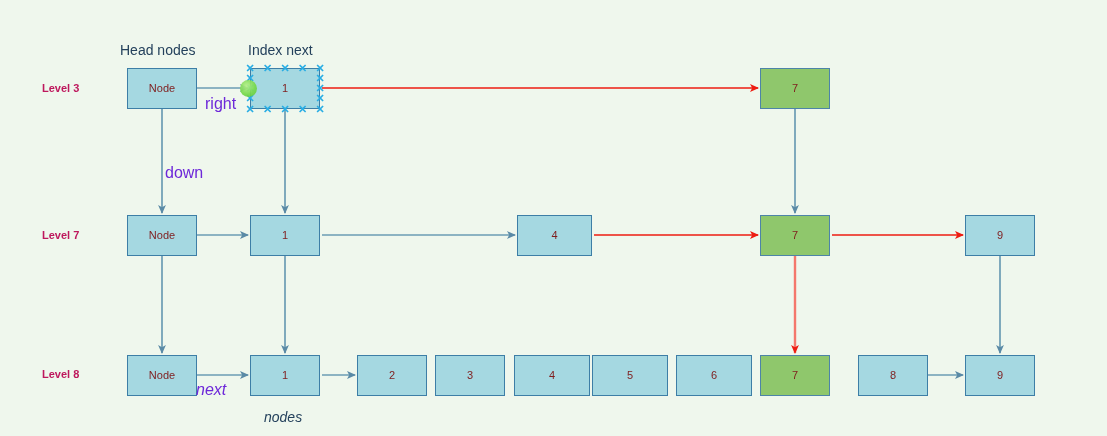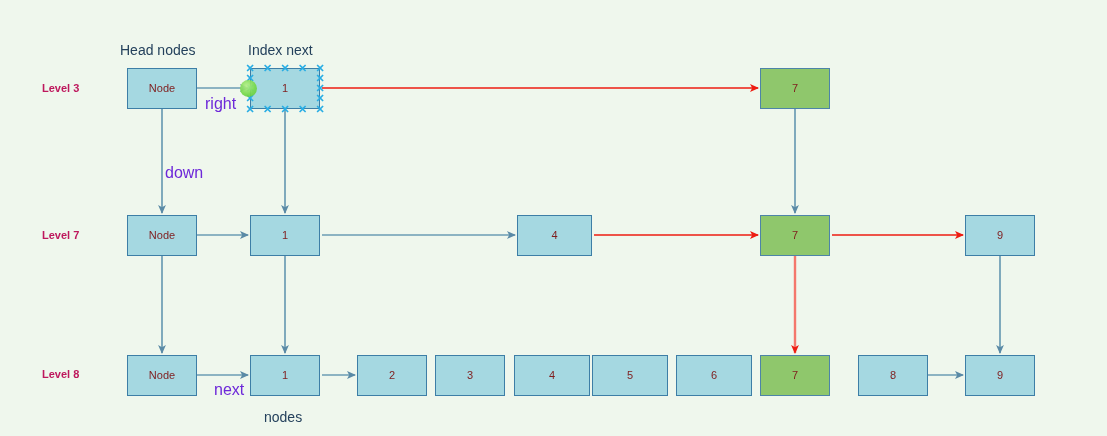--- a/index.html
+++ b/index.html
@@ -146,24 +146,24 @@
       <div class="node" style="left: 858px; top: 355px; width: 70px; height: 41px;">8</div>
       <div class="node" style="left: 965px; top: 355px; width: 70px; height: 41px;">9</div>
     </div>
 
   <div id="labels-group">
       <div class="level-label" style="left: 42px; top: 82px;">Level 3</div>
       <div class="level-label" style="left: 42px; top: 229px;">Level 7</div>
       <div class="level-label" style="left: 42px; top: 368px;">Level 8</div>
       <div class="caption" style="left: 120px; top: 42px;">Head nodes</div>
       <div class="caption" style="left: 248px; top: 42px;">Index next</div>
-      <div class="caption" style="left: 264px; top: 409px;">nodes</div>
+      <div class="caption" style="left: 264px; top: 409px; font-style: italic;">nodes</div>
       <div class="edge-label" style="left: 205px; top: 69px;">right</div>
       <div class="edge-label" style="left: 165px; top: 138px;">down</div>
-      <div class="edge-label" style="left: 214px; top: 355px;">next</div>
+      <div class="edge-label" style="left: 196px; top: 355px; font-style: italic;">next</div>
     </div>
 
   <div class="handles" id="handles-group">
       <div class="handle" style="left: 250px; top: 68px;">✕</div>
       <div class="handle" style="left: 267.5px; top: 68px;">✕</div>
       <div class="handle" style="left: 285px; top: 68px;">✕</div>
       <div class="handle" style="left: 302.5px; top: 68px;">✕</div>
       <div class="handle" style="left: 320px; top: 68px;">✕</div>
       <div class="handle" style="left: 250px; top: 88.5px;">✕</div>
       <div class="handle" style="left: 320px; top: 88.5px;">✕</div>

